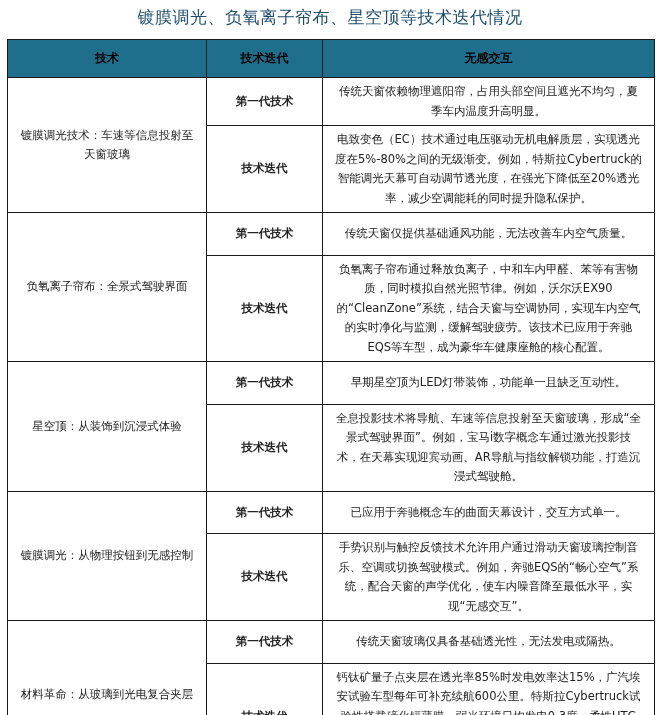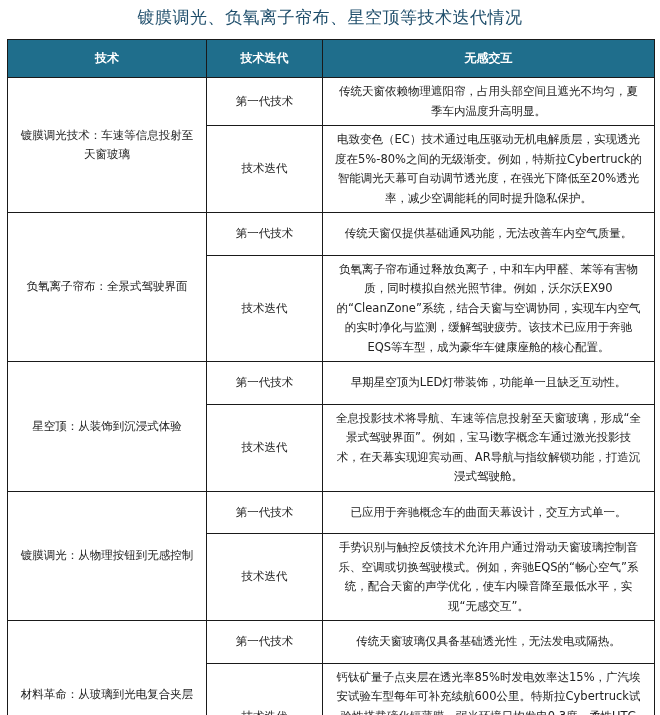--- a/index.html
+++ b/index.html
@@ -2,26 +2,26 @@
 <html><head>
 <meta charset="utf-8">
 <style>
   html, body { margin: 0; padding: 0; background: #ffffff; }
   body { width: 660px; height: 715px; position: relative; overflow: hidden;
          font-family: "DejaVu Sans", "Liberation Sans", sans-serif; color: #222; }
   .title { position: absolute; top: 6px; left: 0; width: 660px; text-align: center;
            font-size: 17px; font-weight: normal; color: #1f4e6b; letter-spacing: 0.5px; }
   table { position: absolute; top: 39px; left: 7px; width: 647px;
           border-collapse: collapse; table-layout: fixed; }
-  th { background: #1f6e8c; color: #ffffff; font-size: 12px; font-weight: bold;
+  th { background: #1f6e8c; color: #000000; font-size: 12px; font-weight: bold;
        height: 35px; border: 1.5px solid #1a1a1a; text-align: center; }
   td { border: 1.5px solid #1a1a1a; font-size: 11.5px; line-height: 19.5px;
        text-align: center; vertical-align: middle; padding: 2px 10px; color: #222; }
   td.tech { padding: 2px 8px; }
-  td.gen { padding: 11px 4px; }
+  td.gen { padding: 11px 4px; font-weight: bold; }
   td.desc { padding: 4px 12px; }
 </style>
 </head>
 <body>
 
 <div class="title">镀膜调光、负氧离子帘布、星空顶等技术迭代情况</div>
 
 <table>
   <colgroup>
     <col style="width:199px">

